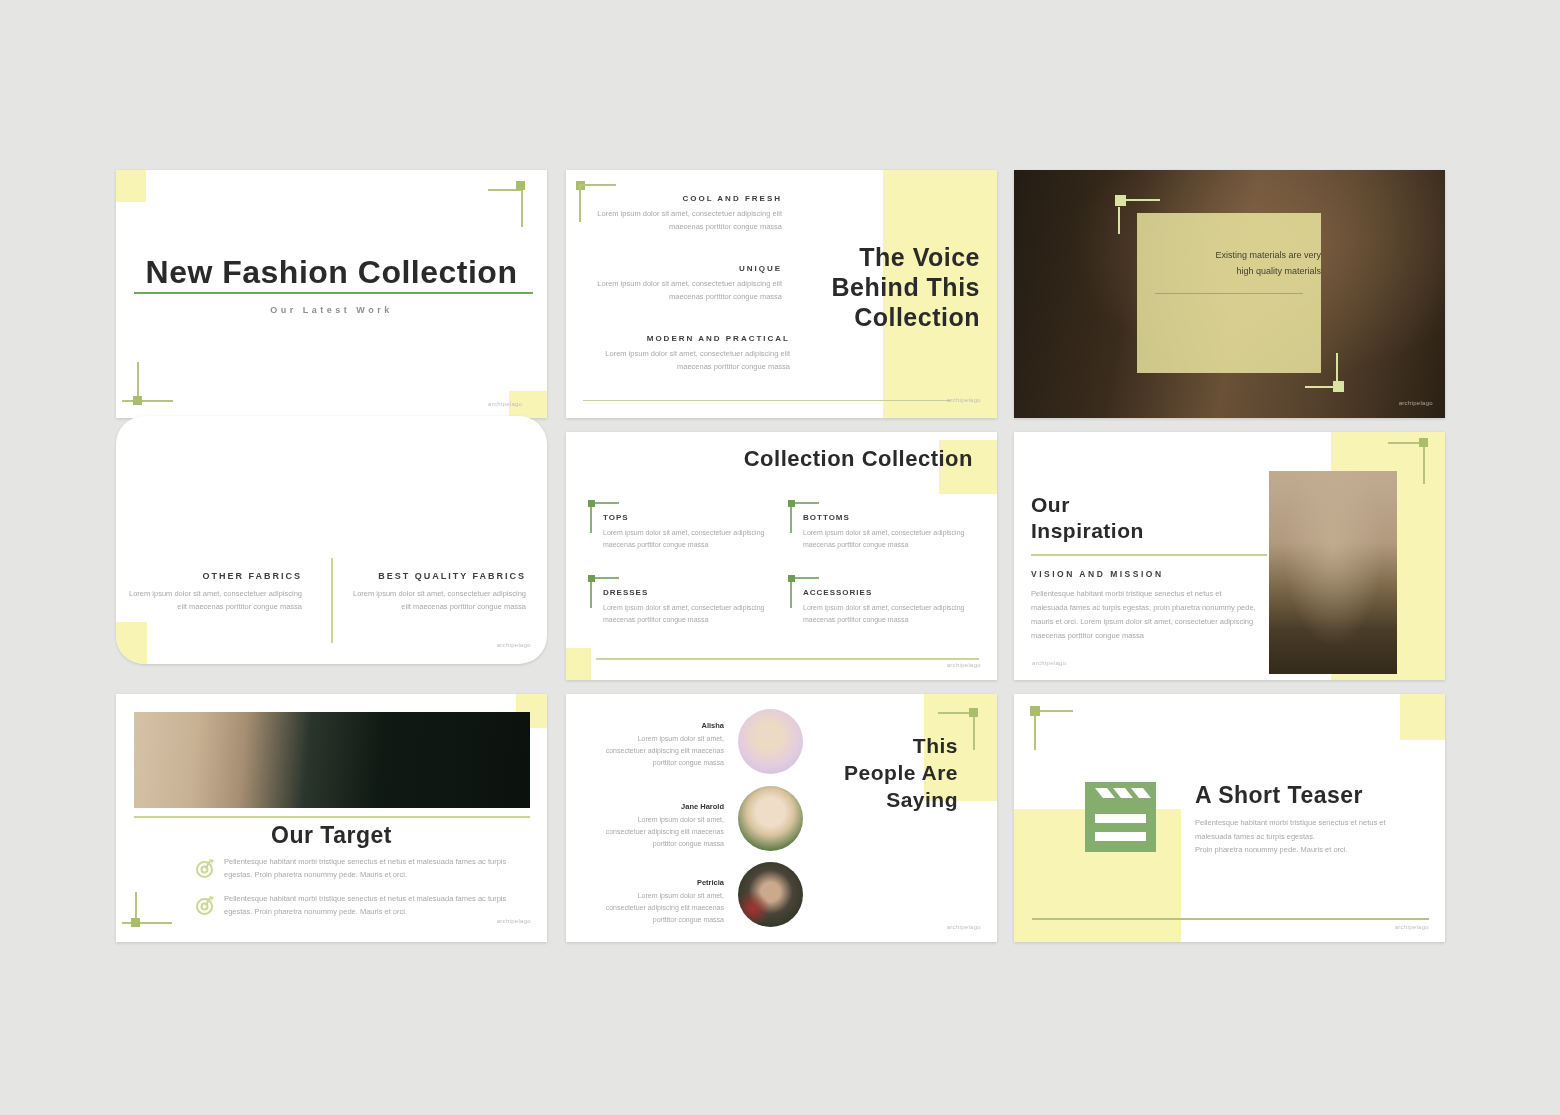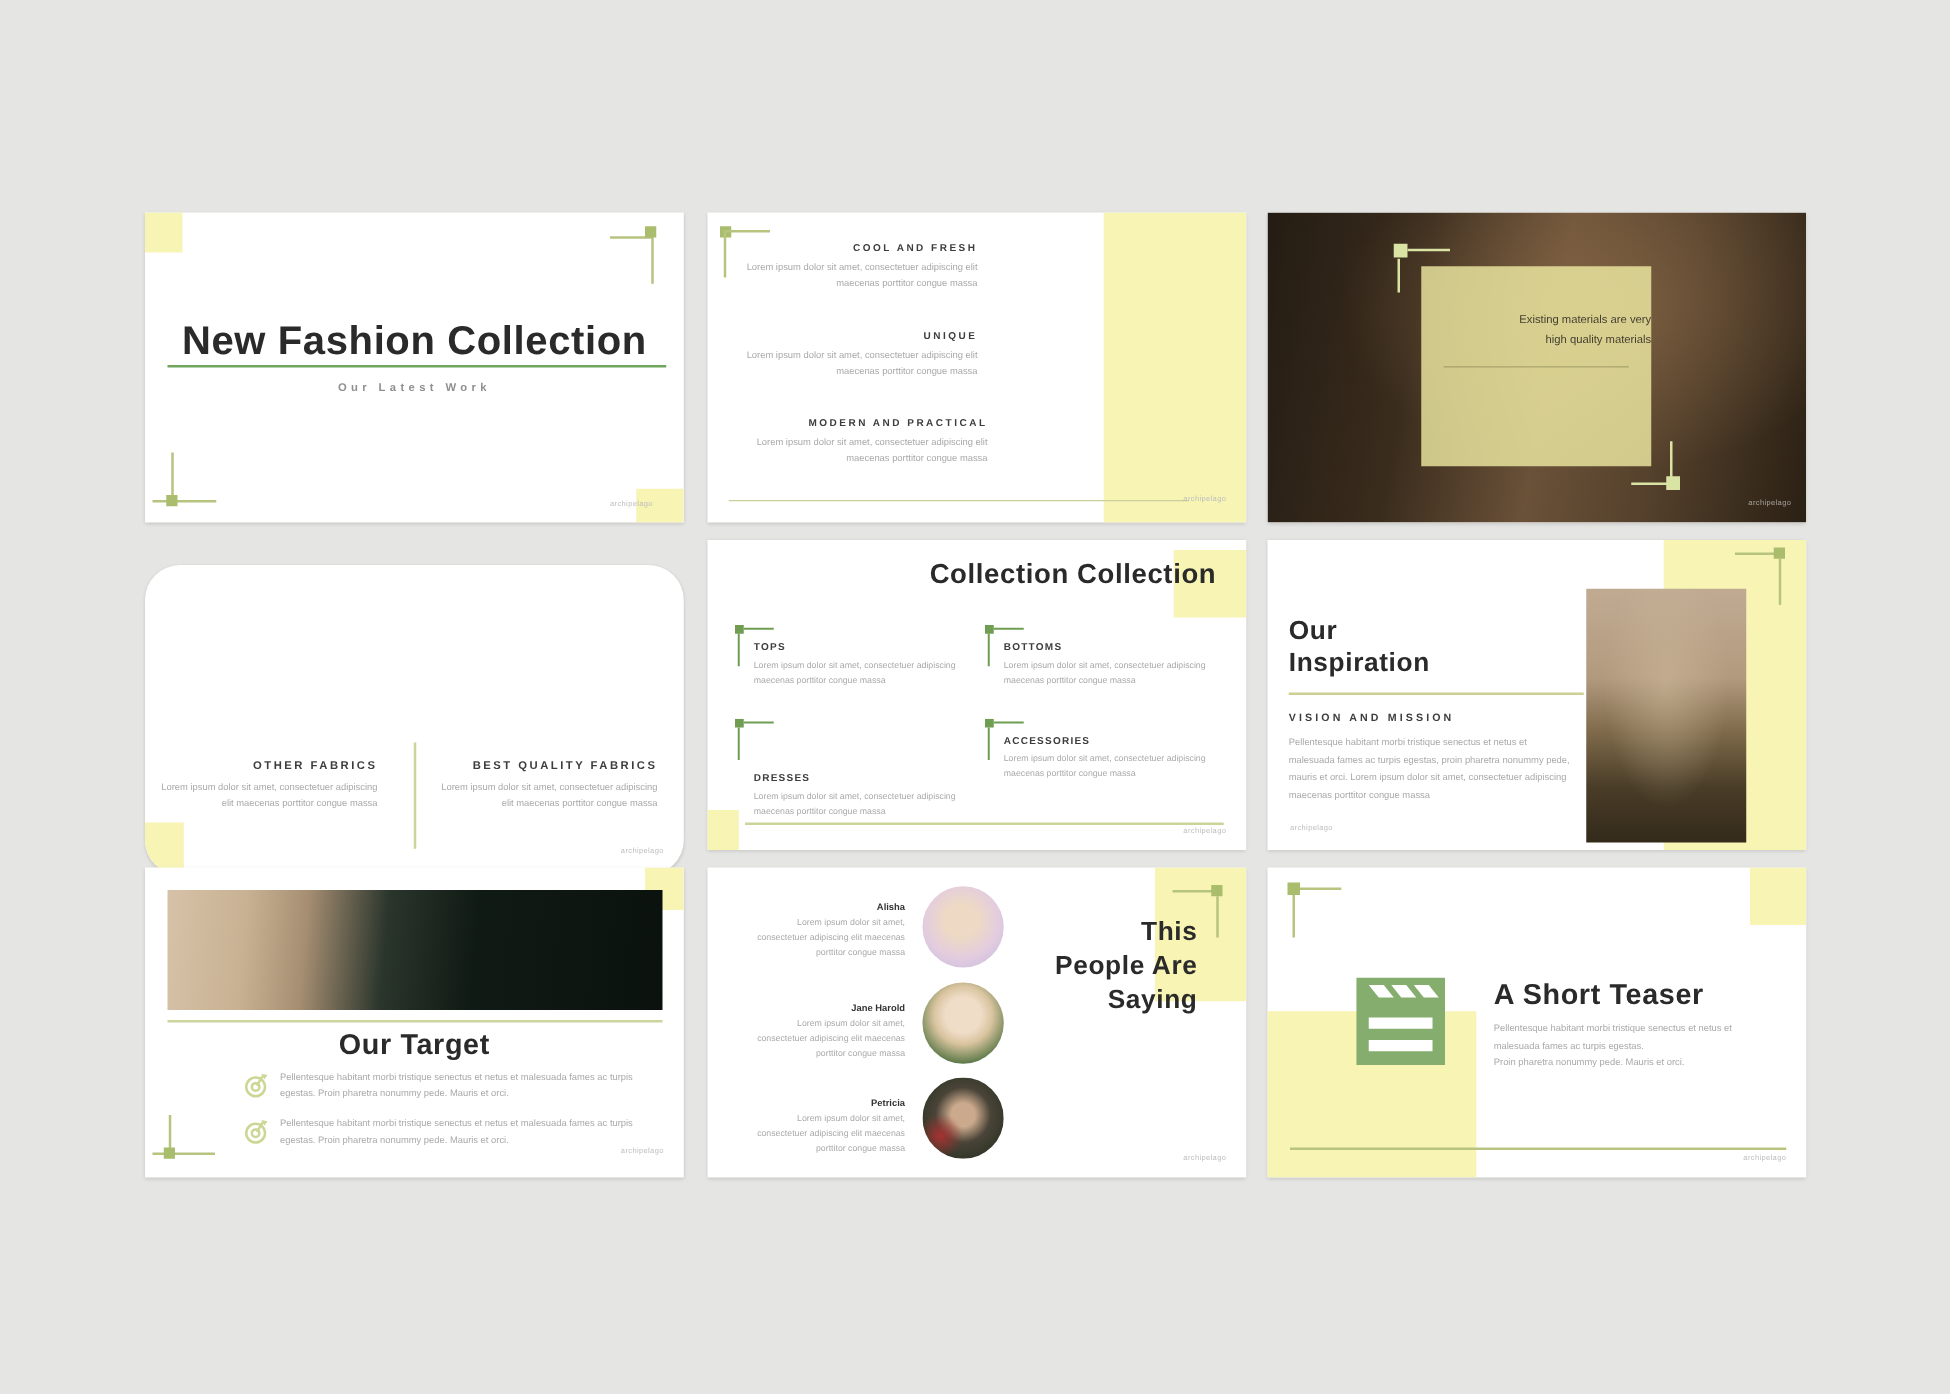--- a/index.html
+++ b/index.html
@@ -75,20 +75,25 @@
       <div class="lorem" style="margin-top:5px;">Lorem ipsum dolor sit amet, consectetuer adipiscing elit maecenas porttitor congue massa</div>
     </div>
     <div class="abs" style="left:20px;top:94px;width:196px;text-align:right;">
       <div class="hd">UNIQUE</div>
       <div class="lorem" style="margin-top:5px;">Lorem ipsum dolor sit amet, consectetuer adipiscing elit maecenas porttitor congue massa</div>
     </div>
     <div class="abs" style="left:28px;top:164px;width:196px;text-align:right;">
       <div class="hd">MODERN AND PRACTICAL</div>
       <div class="lorem" style="margin-top:5px;">Lorem ipsum dolor sit amet, consectetuer adipiscing elit maecenas porttitor congue massa</div>
     </div>
+    <div class="abs t-big" style="right:17px;top:72px;text-align:right;font-size:25px;line-height:30px;">
+      <span style="display:block;">The Voice</span>
+      <span style="display:block;">Behind This</span>
+      <span style="display:block;">Collection</span>
+    </div>
     <div class="abs" style="left:17px;top:230px;width:368px;height:1px;background:#c9cf9c;"></div>
     <div class="wm" style="right:16px;top:227px;">archipelago</div>
   </div>
 
   <div class="slide" style="left:1014px;top:170px;">
     <div class="abs photo-hat" style="left:0;top:0;width:431px;height:248px;"></div>
     <div>
       <span class="sq" style="left:101px;top:25px;width:11px;height:11px;background:#d9e3a4;"></span>
       <span class="hl" style="left:112px;top:29px;width:34px;background:#d9e3a4;"></span>
       <span class="vl" style="left:104px;top:37px;height:27px;background:#d9e3a4;"></span>
@@ -101,21 +106,21 @@
       <div style="margin:14px auto 0;width:148px;height:1px;background:rgba(90,85,50,0.35);"></div>
     </div>
     <div>
       <span class="vl" style="left:322px;top:183px;height:30px;background:#d9e3a4;"></span>
       <span class="hl" style="left:291px;top:216px;width:31px;background:#d9e3a4;"></span>
       <span class="sq" style="left:319px;top:211px;width:11px;height:11px;background:#d9e3a4;"></span>
     </div>
     <div class="wm" style="right:12px;top:230px;color:rgba(255,255,255,0.55);">archipelago</div>
   </div>
 
-  <div class="slide" style="left:116px;top:452px;border-radius:28px;">
+  <div class="slide" style="left:116px;top:416px;border-radius:28px;">
     <div class="abs photo-bride" style="left:0;top:0;width:431px;height:123px;"></div>
     <div class="abs" style="left:10px;top:155px;width:176px;text-align:right;">
       <div class="hd" style="font-size:9px;">OTHER FABRICS</div>
       <div class="lorem" style="margin-top:7px;">Lorem ipsum dolor sit amet, consectetuer adipiscing elit maecenas porttitor congue massa</div>
     </div>
     <div class="abs" style="left:215px;top:142px;width:2px;height:85px;background:#cdd49a;"></div>
     <div class="abs" style="left:234px;top:155px;width:176px;text-align:right;">
       <div class="hd" style="font-size:9px;">BEST QUALITY FABRICS</div>
       <div class="lorem" style="margin-top:7px;">Lorem ipsum dolor sit amet, consectetuer adipiscing elit maecenas porttitor congue massa</div>
     </div>
@@ -145,21 +150,21 @@
     <div class="abs" style="left:237px;top:81px;width:172px;">
       <div class="hd" style="letter-spacing:1px;">BOTTOMS</div>
       <div class="lorem" style="margin-top:5px;font-size:7px;">Lorem ipsum dolor sit amet, consectetuer adipiscing maecenas porttitor congue massa</div>
     </div>
 
     <svg class="abs" style="left:22px;top:143px;" width="32" height="34">
       <rect x="0" y="0" width="7" height="7" fill="#6f9e52"></rect>
         <line x1="7" y1="3" x2="31" y2="3" stroke="#6f9e52" stroke-width="1.6"></line>
         <line x1="3" y1="7" x2="3" y2="33" stroke="#6f9e52" stroke-width="1.6"></line>
     </svg>
-    <div class="abs" style="left:37px;top:156px;width:172px;margin-top:30px;">
+    <div class="abs" style="left:37px;top:156px;width:172px;">
       <div class="hd" style="letter-spacing:1px;">DRESSES</div>
       <div class="lorem" style="margin-top:5px;font-size:7px;">Lorem ipsum dolor sit amet, consectetuer adipiscing maecenas porttitor congue massa</div>
     </div>
 
     <svg class="abs" style="left:222px;top:143px;" width="32" height="34">
       <rect x="0" y="0" width="7" height="7" fill="#6f9e52"></rect>
         <line x1="7" y1="3" x2="31" y2="3" stroke="#6f9e52" stroke-width="1.6"></line>
         <line x1="3" y1="7" x2="3" y2="33" stroke="#6f9e52" stroke-width="1.6"></line>
     </svg>
     <div class="abs" style="left:237px;top:156px;width:172px;">

